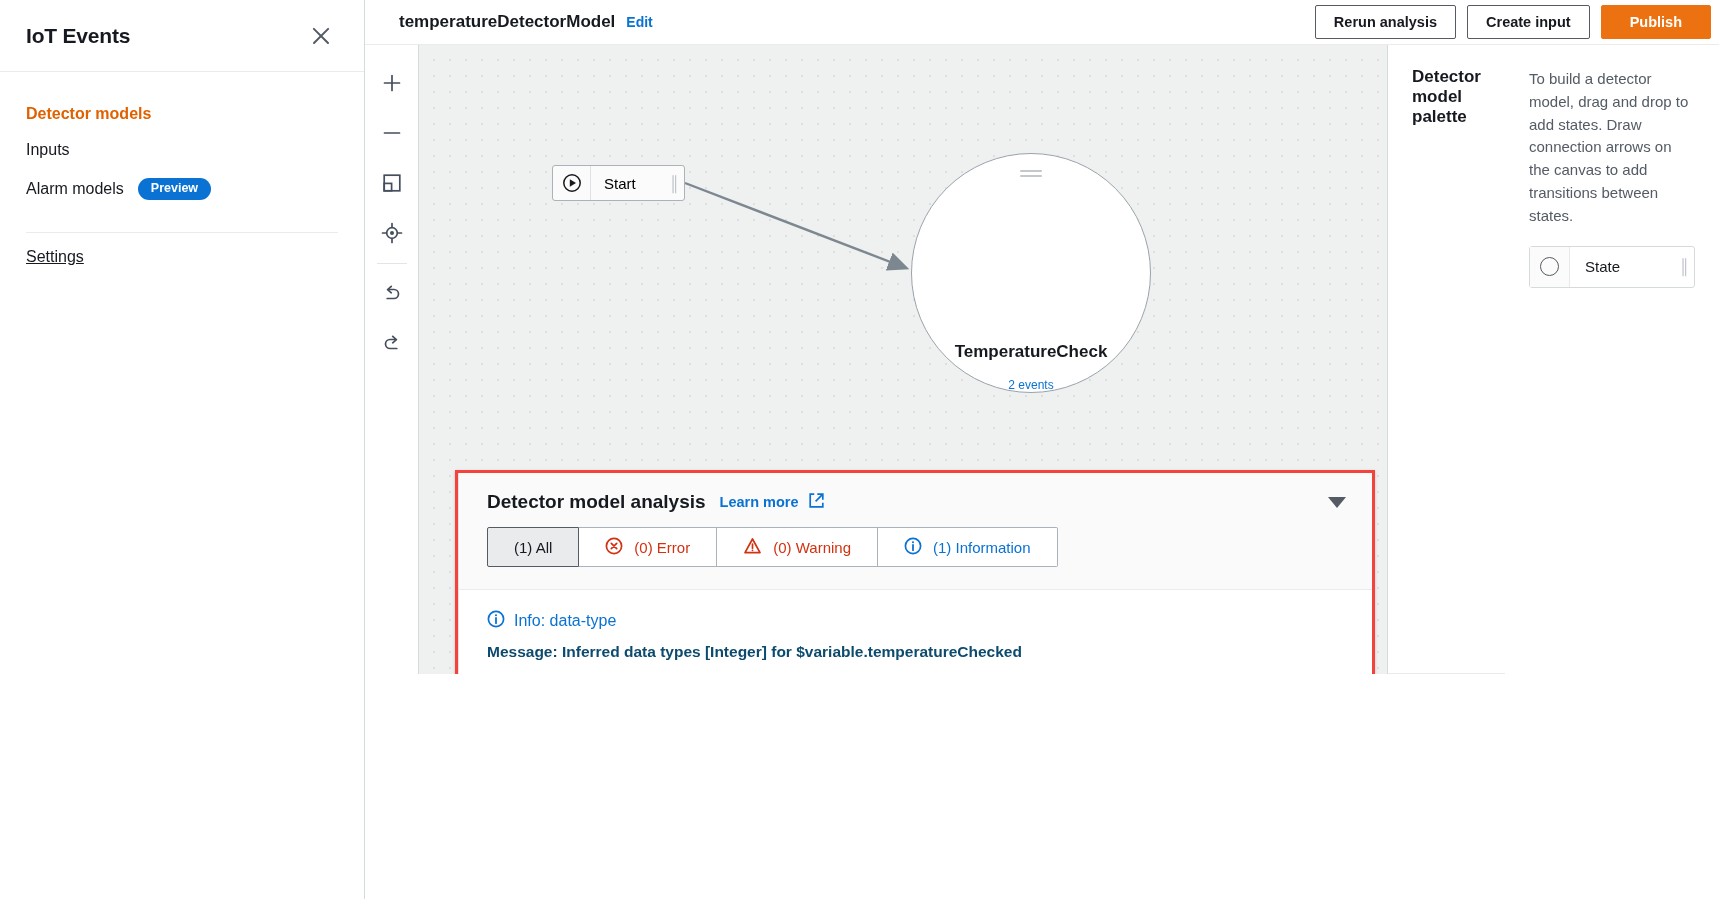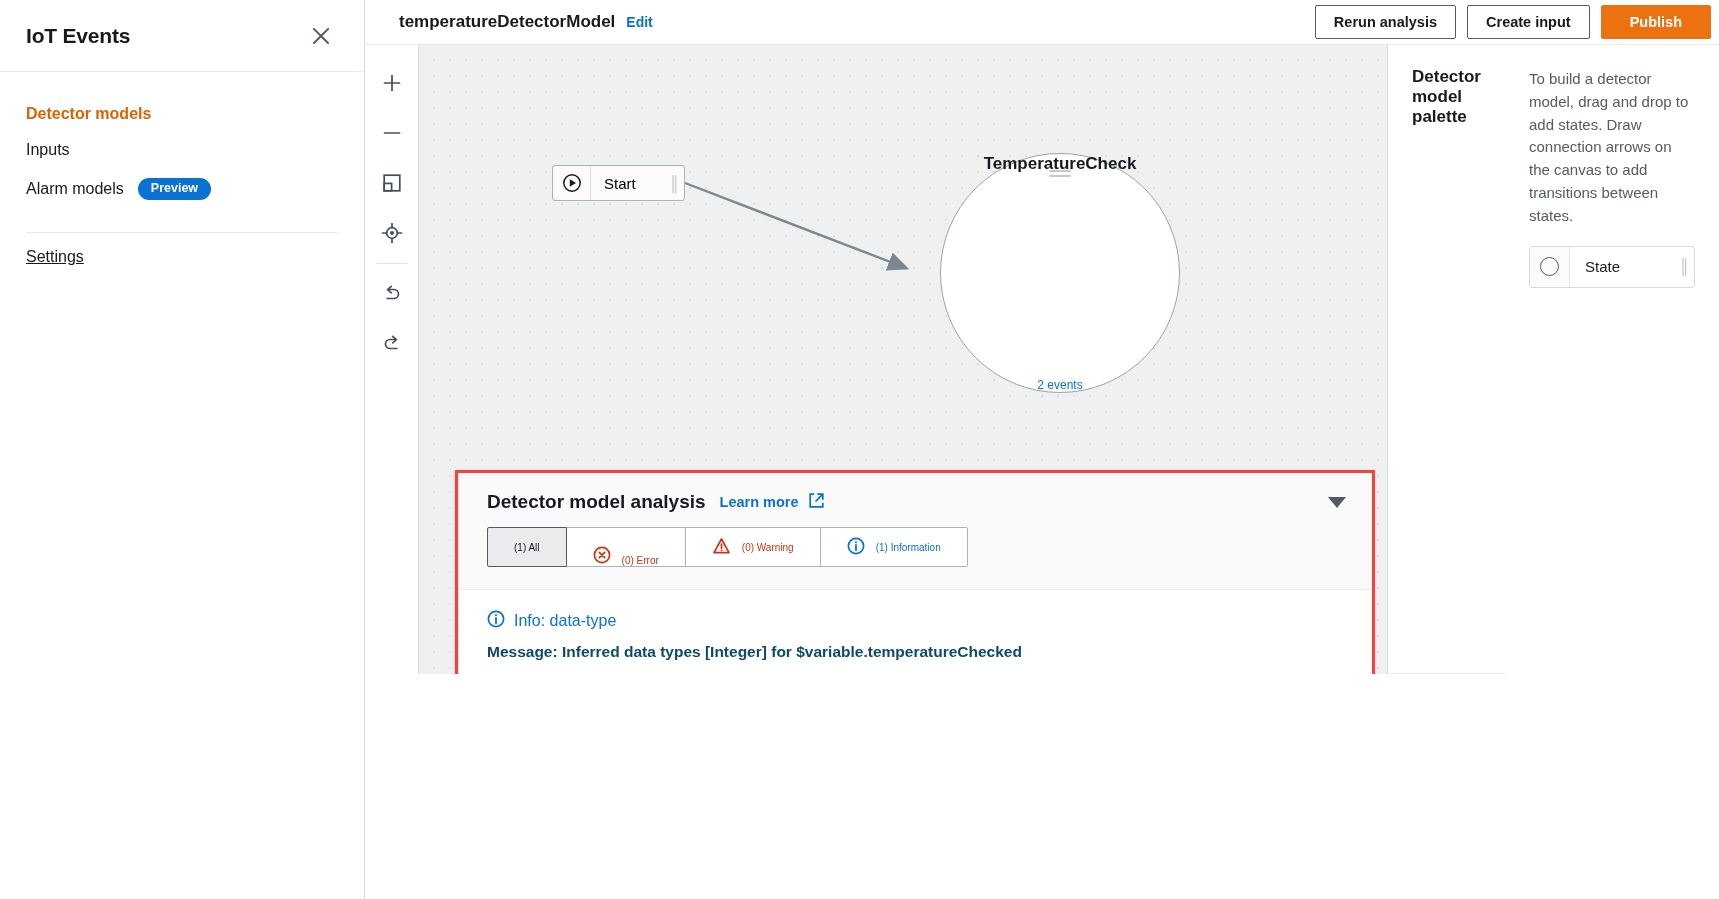--- a/index.html
+++ b/index.html
@@ -125,24 +125,24 @@
     flex: 1; display: flex; align-items: center;
     padding-left: 13px; font-size: 15px; color: #000000;
   }
   .grip {
     width: 18px; display: flex; align-items: center; justify-content: center;
     color: #b9bfc6; font-size: 15px; letter-spacing: 1px; cursor: grab;
   }
 
   
   .node-state {
-    position: absolute; left: 521px; top: 108px;
+    position: absolute; left: 492px; top: 108px;
     width: 240px; height: 240px; border-radius: 50%;
     background: #ffffff; border: 1px solid #9aa3ab;
-    display: flex; flex-direction: column; align-items: center; justify-content: space-between;
+    display: flex; flex-direction: column; align-items: center; justify-content: flex-end;
     cursor: pointer;
   }
   .node-state .handle {
     position: absolute; top: 16px; left: 50%; transform: translateX(-50%);
     width: 22px; height: 8px; cursor: grab;
   }
   .node-state .handle::before, .node-state .handle::after {
     content: ""; position: absolute; left: 0; width: 22px; height: 2px;
     background: #c3c8cd; border-radius: 1px;
   }
@@ -175,26 +175,26 @@
     width: 0; height: 0;
     border-left: 9px solid transparent; border-right: 9px solid transparent;
     border-top: 11px solid #545b64;
   }
   .tabs { display: flex; padding: 0 28px 22px 28px; }
   .tab {
     height: 40px; padding: 0 26px;
     border: 1px solid #aab2bb; border-left: none;
     background: #ffffff;
     display: flex; align-items: center; justify-content: center; gap: 11px;
-    font-size: 10px; cursor: pointer; white-space: nowrap;
+    font-size: 15px; cursor: pointer; white-space: nowrap;
   }
   .tab:first-child { border-left: 1px solid #aab2bb; border-radius: 2px 0 0 2px; }
   .tab:last-child { border-radius: 0 2px 2px 0; }
   .tab.selected { background: #e9ebed; border-color: #545b64; color: #16191f; }
-  .tab.err { color: #d13212; align-items: flex-end; }
+  .tab.err { color: #d13212; }
   .tab.warn { color: #d13212; }
   .tab.info { color: #0972d3; }
 
   .results { background: #ffffff; border-top: 1px solid #e9ebed; padding: 20px 28px 22px 28px; }
   .res-title {
     font-size: 16px; color: #0972d3;
     display: flex; align-items: center; gap: 9px;
   }
   .res-msg { font-size: 15.5px; font-weight: bold; color: #0c4a6e; margin-top: 11px; }
 

